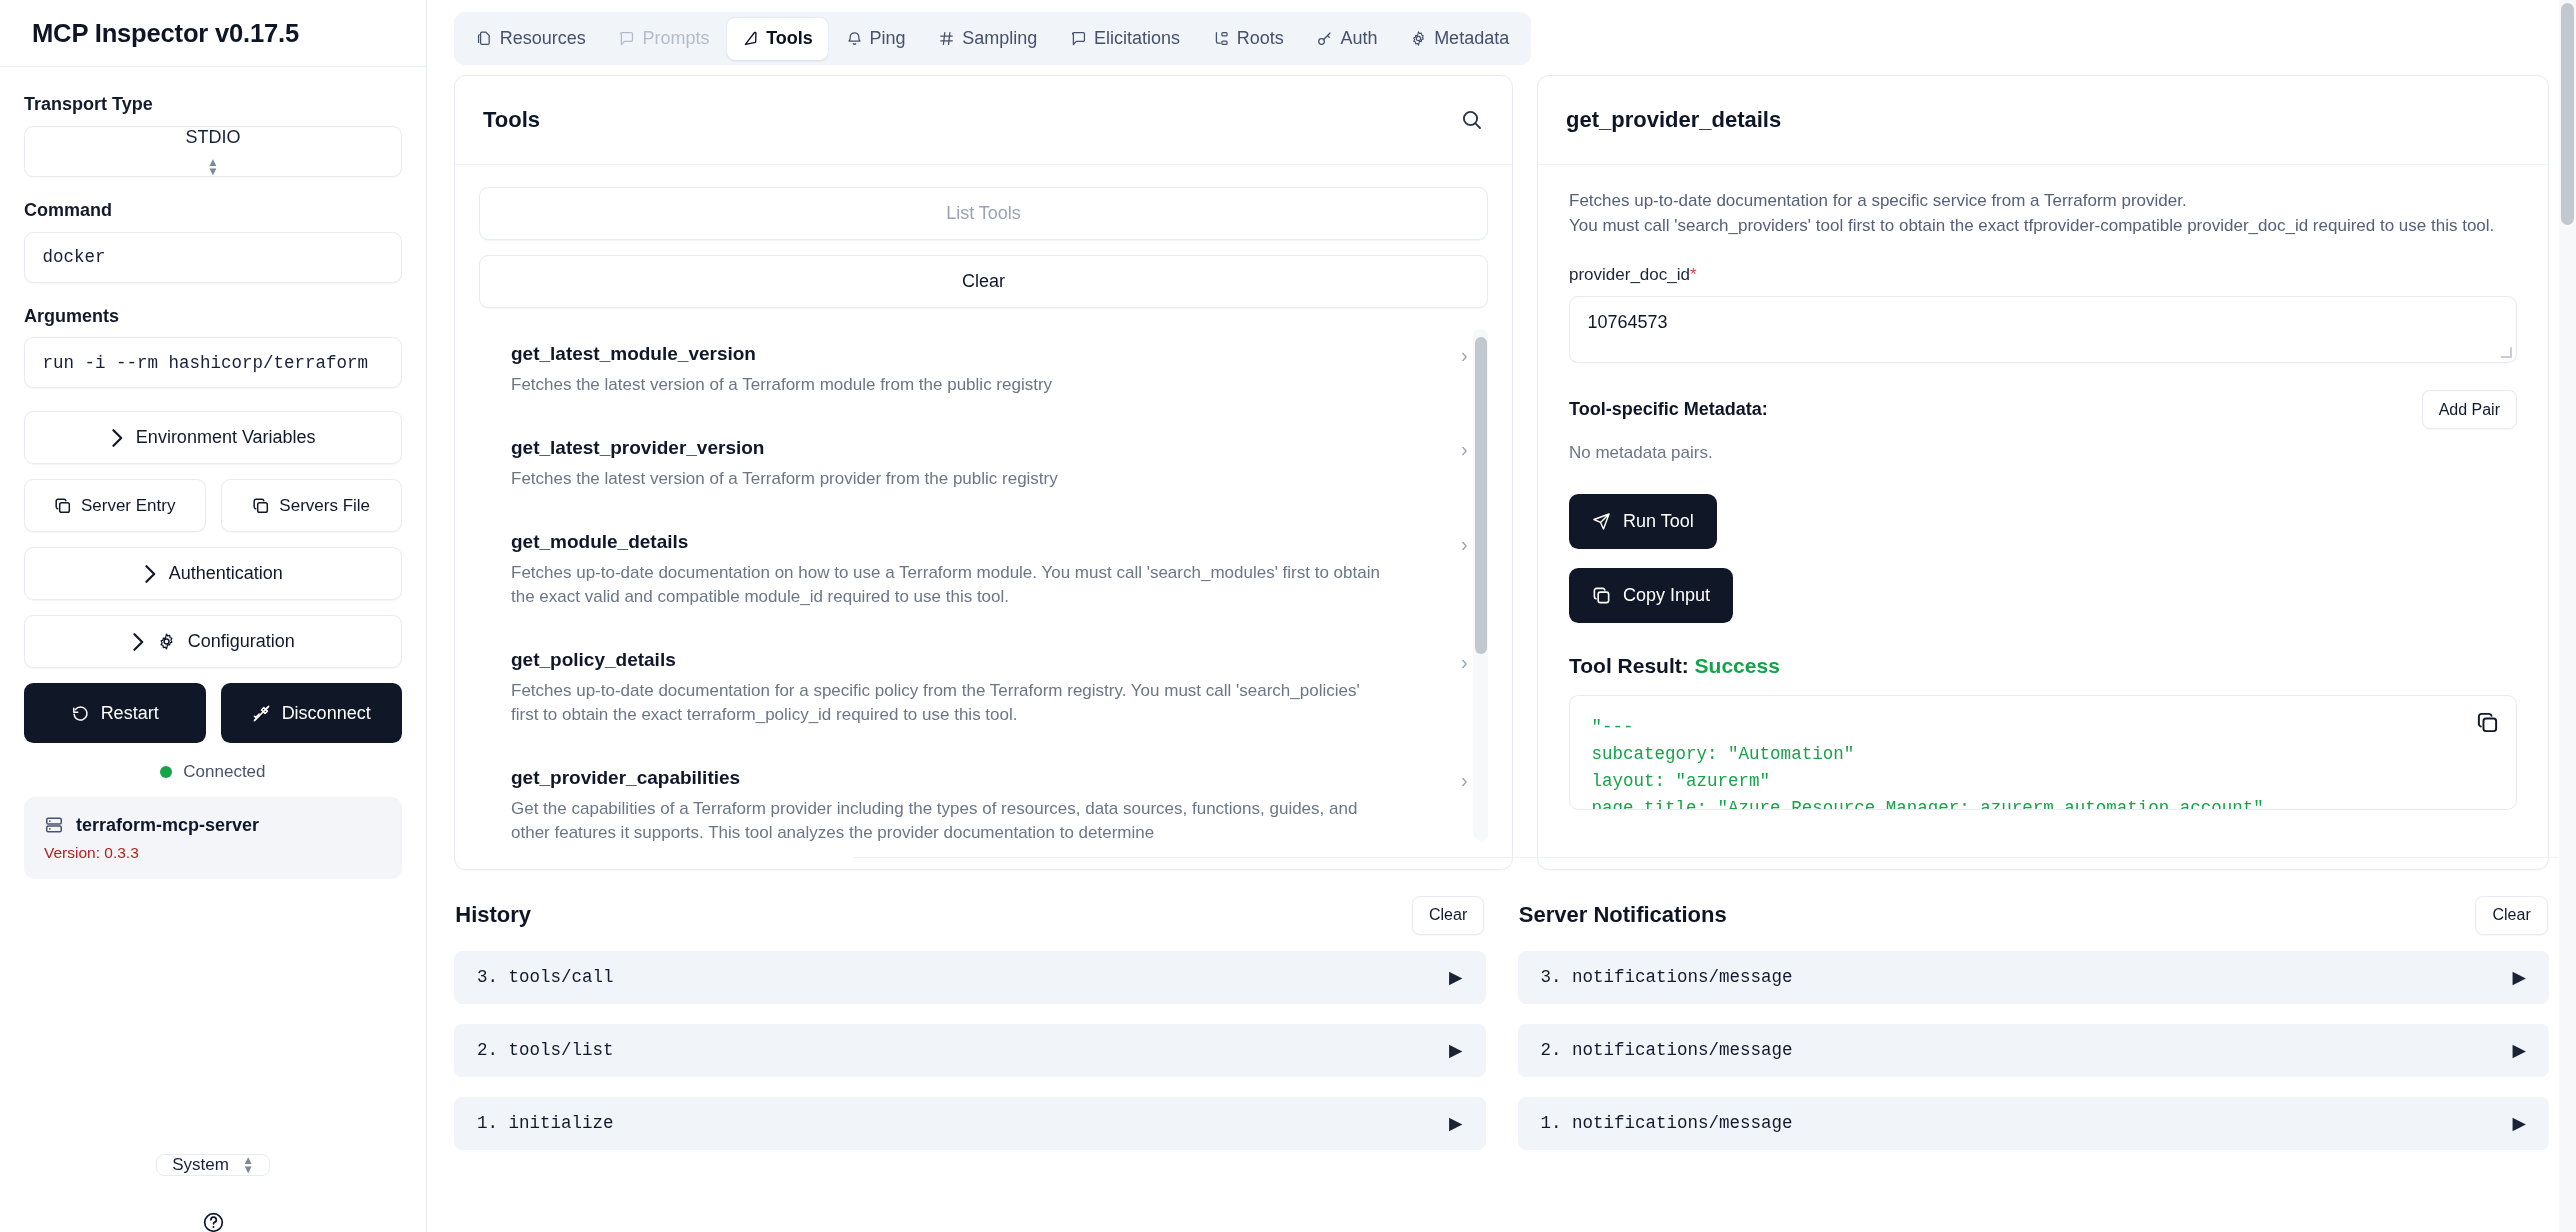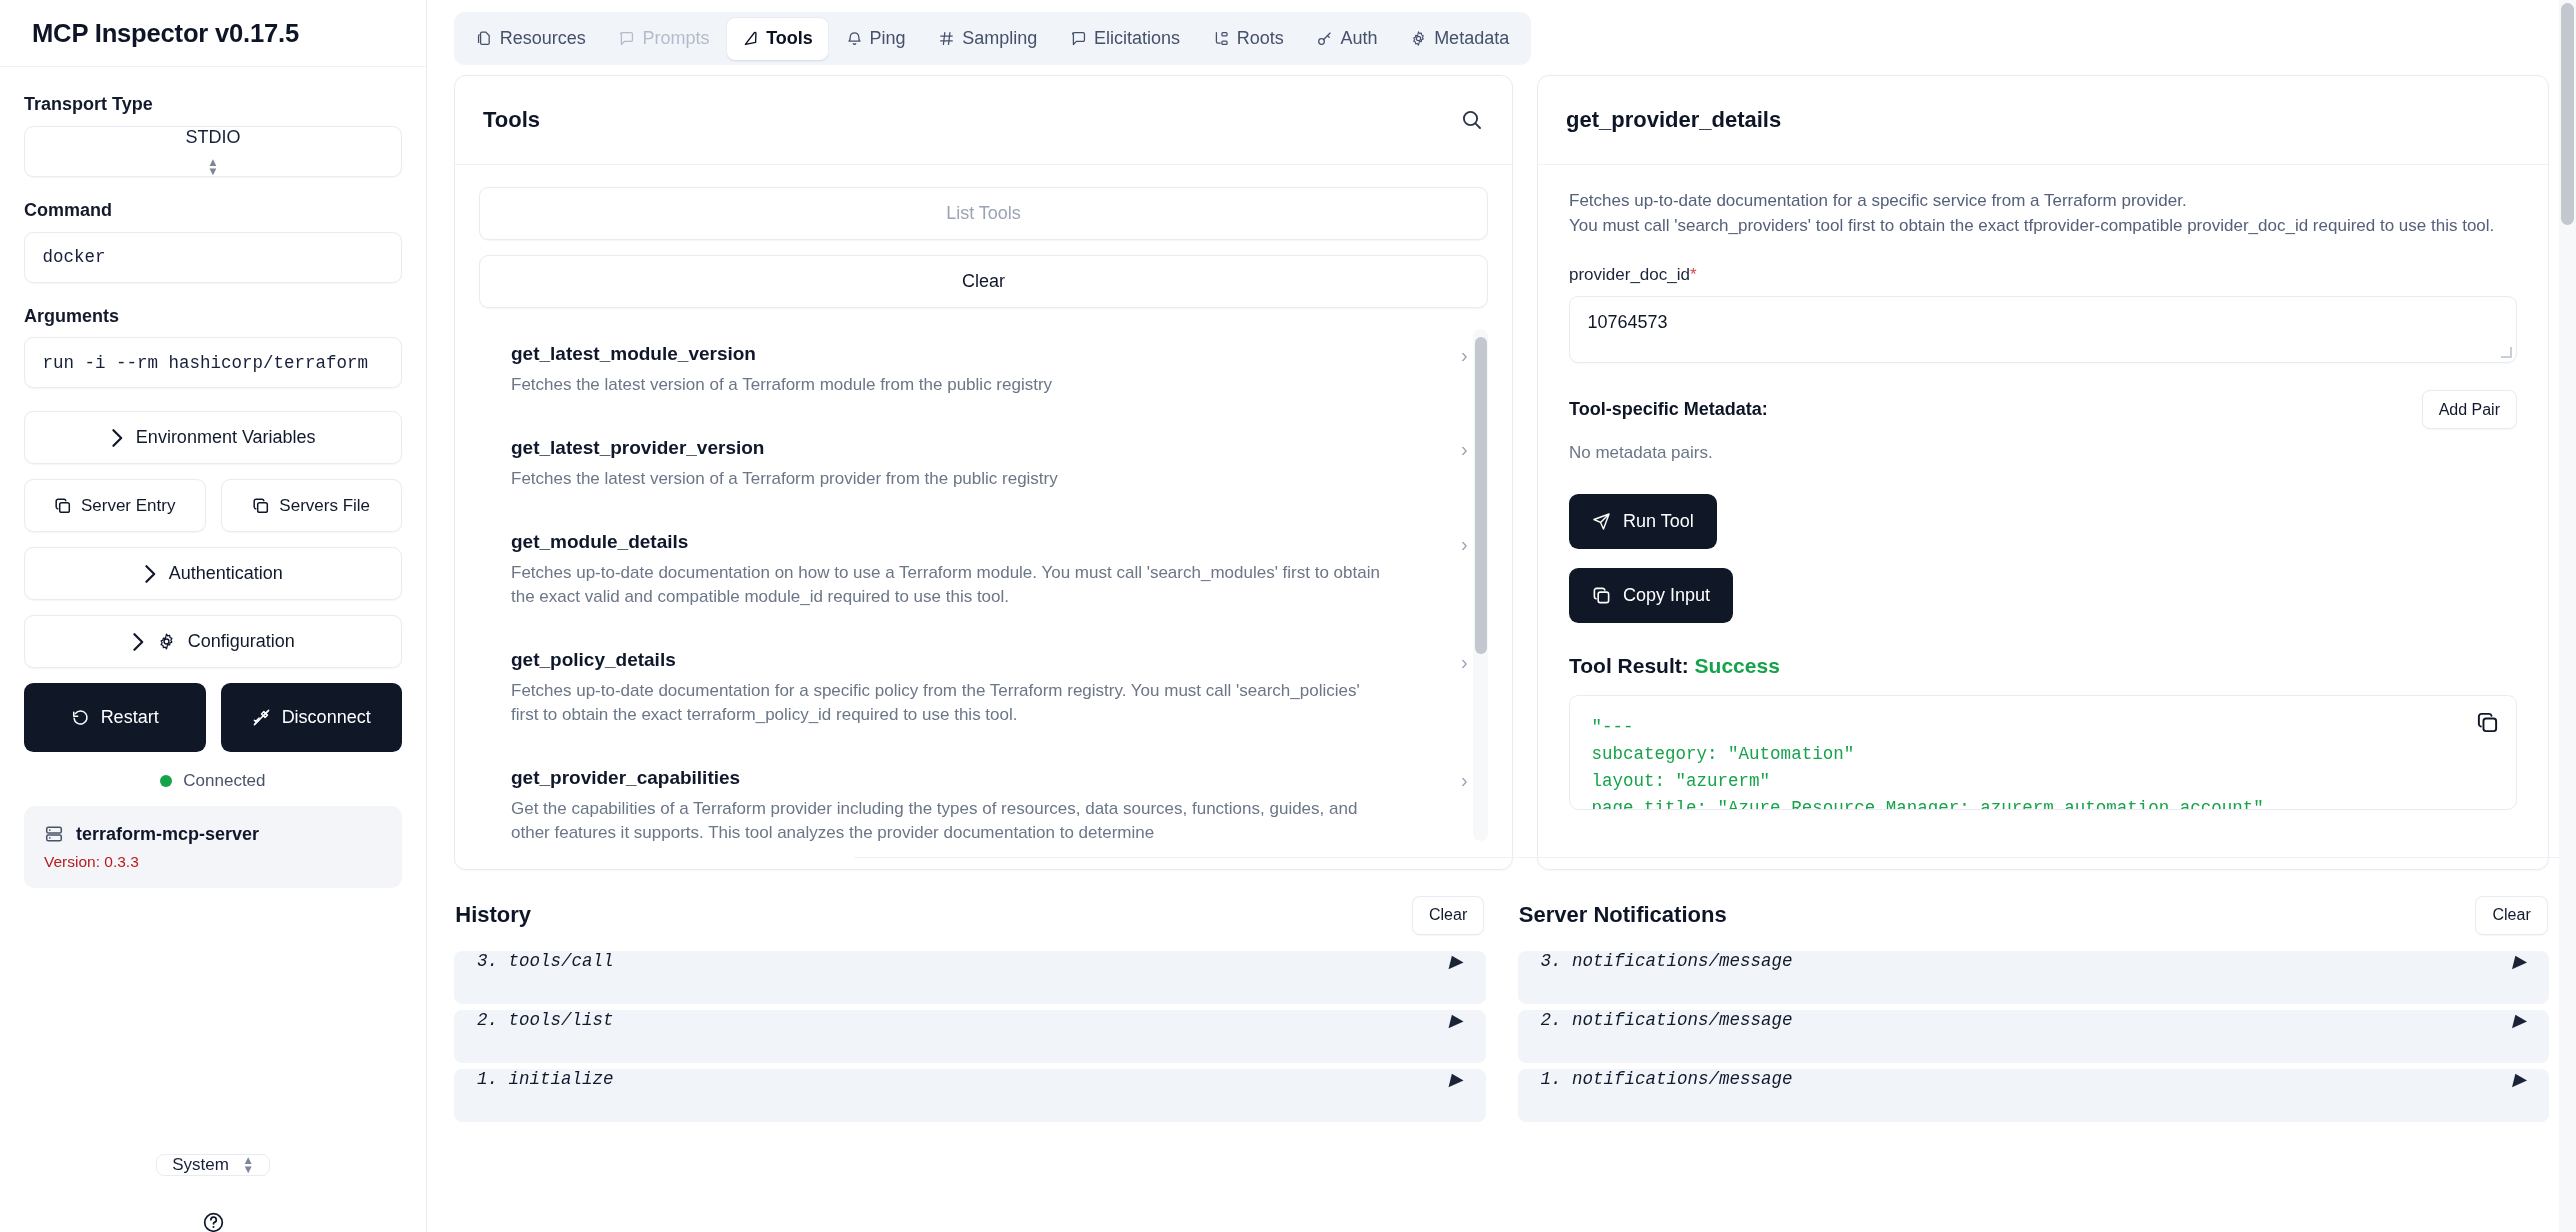--- a/index.html
+++ b/index.html
@@ -47,21 +47,21 @@
   }
   .two-col { display: flex; gap: 15px; margin-bottom: 15px; }
   .half-btn {
     flex: 1; height: 53px;
     border: 1.3px solid #e8ecf2; border-radius: 9.4px; background: #fff;
     display: flex; align-items: center; justify-content: center; gap: 9.4px;
     font-size: 17px; font-weight: 500; color: #111a2c;
     box-shadow: 0 0.7px 1.3px rgba(16,24,40,.04); cursor: pointer;
   }
   .dark-btn {
-    flex: 1; height: 69px; border: none; border-radius: 9.4px;
+    flex: 1; height: 60px; border: none; border-radius: 9.4px;
     background: #101828; color: #fff;
     display: flex; align-items: center; justify-content: center; gap: 10.8px;
     font-size: 18px; font-weight: 500; cursor: pointer;
   }
   .status-row {
     display: flex; align-items: center; justify-content: center; gap: 10.8px;
     margin: 19px 0 15px 0; font-size: 17px; color: #48536b;
   }
   .dot { width: 12px; height: 12px; border-radius: 50%; background: #17a34a; }
   .server-card {
@@ -178,22 +178,22 @@
   .copy-ico { position: absolute; top: 15px; right: 17.5px; cursor: pointer; }
 
   
   .bottom-row { display: flex; gap: 32px; padding: 0 27px; margin-top: 13.5px; flex: 1; }
   .panel { flex: 1; min-width: 0; display: flex; flex-direction: column; }
   .panel-hdr { display: flex; align-items: center; justify-content: space-between;
                padding: 12px 1.3px 16px 1.3px; }
   .panel-title { font-size: 22px; font-weight: 700; color: #0d1526; }
   .row-item {
     background: #f1f4f9; border-radius: 8px; height: 53px;
-    display: flex; justify-content: space-between;
-    padding: 0 23px; margin-bottom: 6px; cursor: pointer; font-style: italic;
+    display: flex; align-items: center; justify-content: space-between;
+    padding: 0 23px; margin-bottom: 20px; cursor: pointer;
   }
   .row-text { font-family: "Liberation Mono", "DejaVu Sans Mono", monospace;
               font-size: 17.5px; color: #111a2c; }
   .tri { color: #1b2436; font-size: 17.5px; }
   .hsep { position: absolute; left: 427px; right: 0; top: 857px; height: 1.3px; background: #eef1f5; }
 
   
   .page-sb { position: absolute; right: 0; top: 0; width: 17.5px; height: 1233px; background: #f6f8fa; }
   .page-sb-thumb { position: absolute; right: 2px; top: 2.7px; width: 13.5px; height: 222px;
                    background: #c3c8cf; border-radius: 6.7px; }

